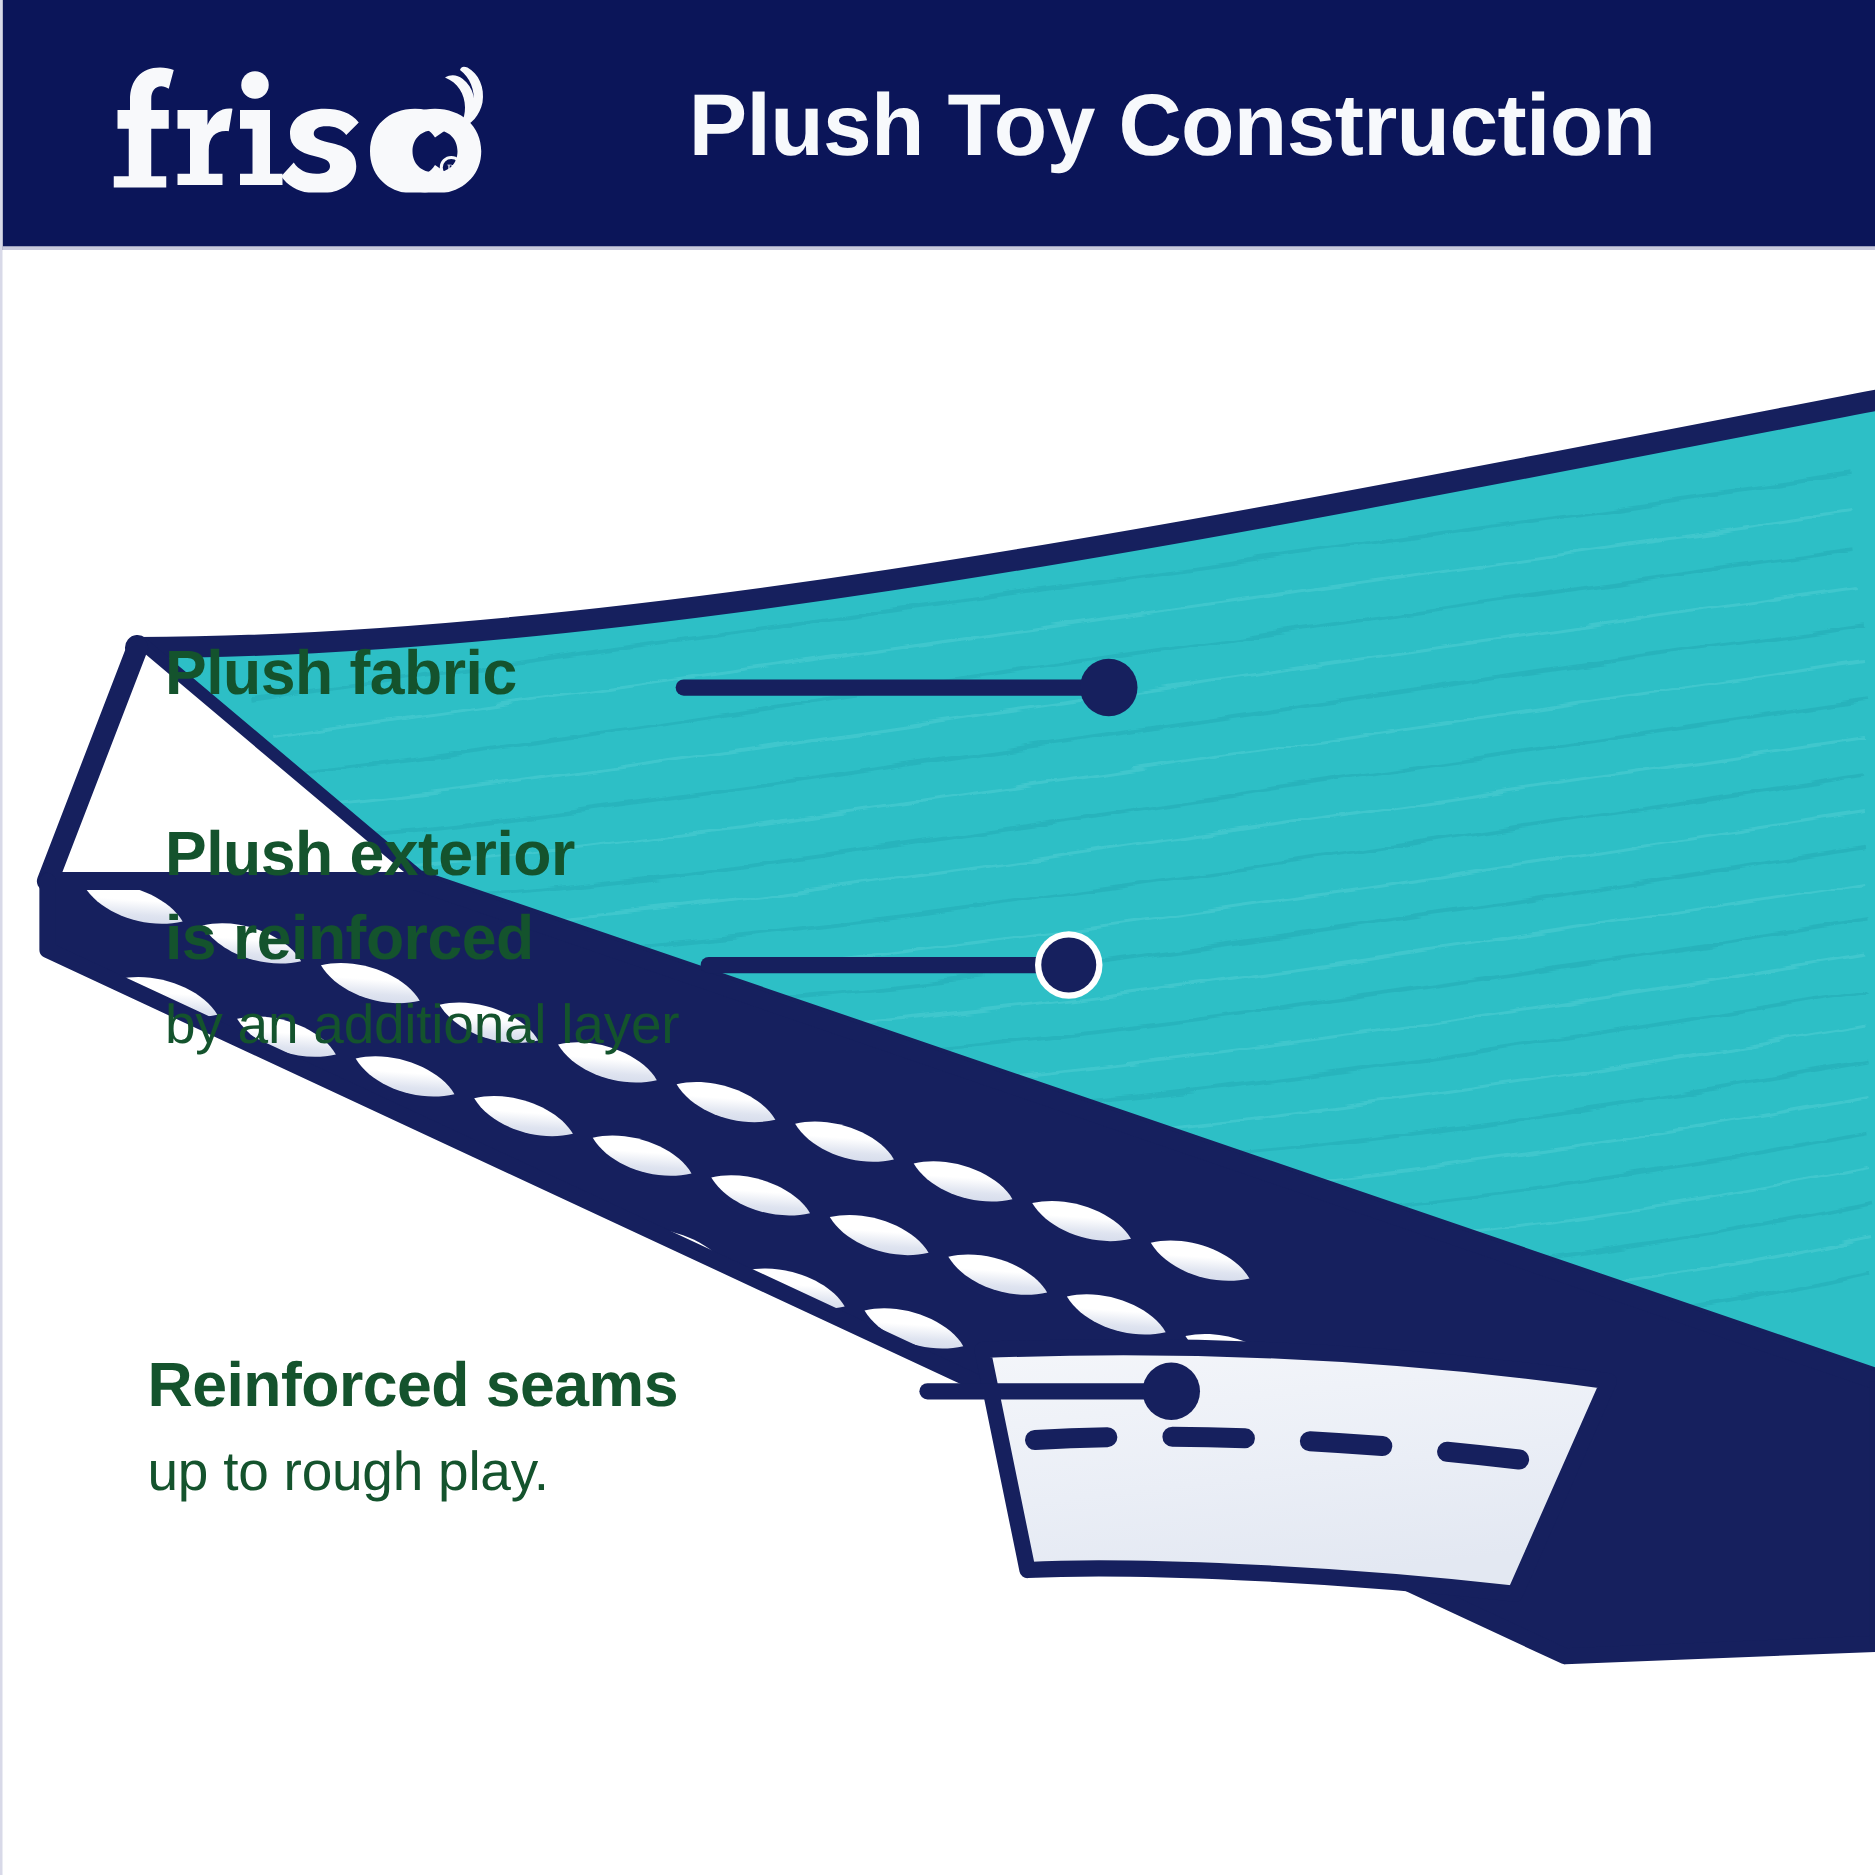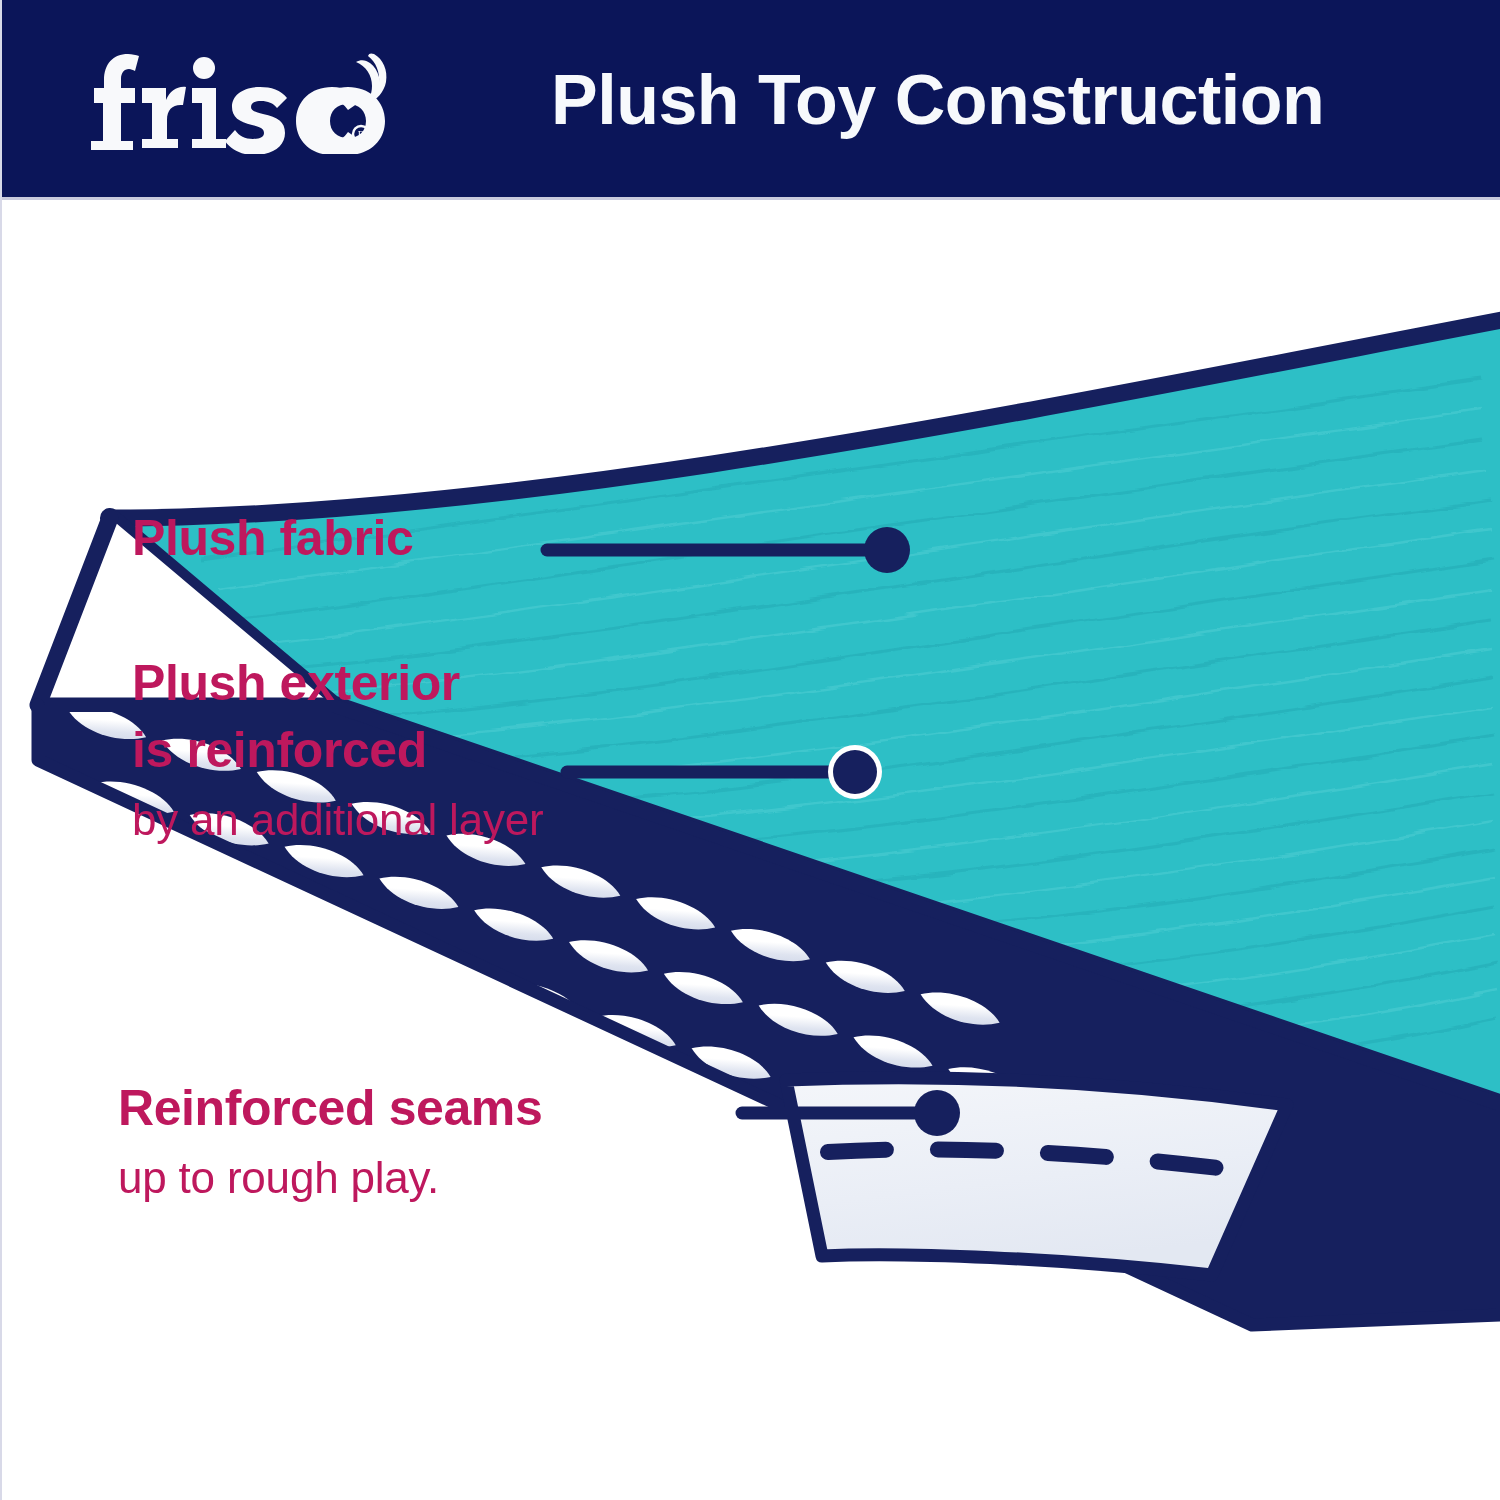--- a/index.html
+++ b/index.html
@@ -46,21 +46,21 @@
     font-weight: bold;
     letter-spacing: -0.5px;
     white-space: nowrap;
     line-height: 96px;
     margin-left: 44px;
   }
 
   
   .label-block {
     position: absolute;
-    color: #be185d;
+    color: #14532d;
   }
   .label-head {
     font-size: 50px;
     font-weight: bold;
     line-height: 1.34;
     letter-spacing: -0.4px;
     white-space: nowrap;
   }
   .label-body {
     font-size: 44px;

